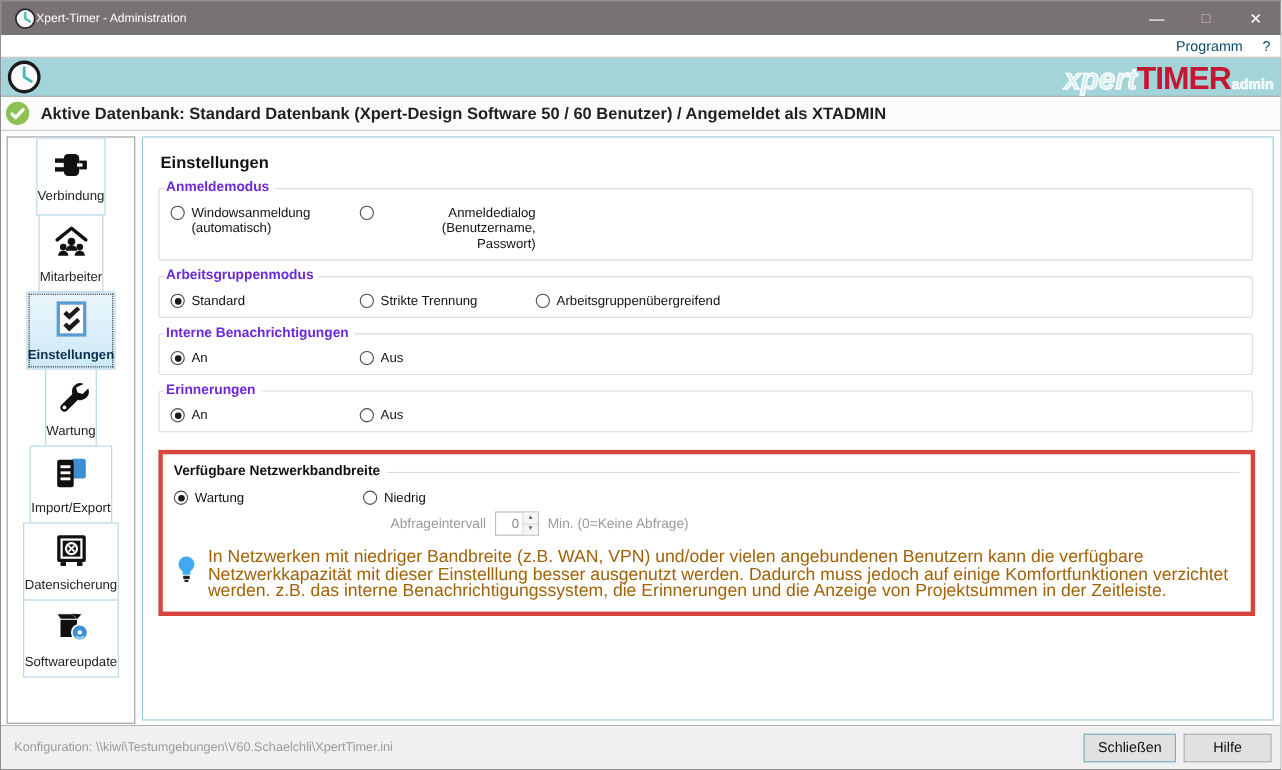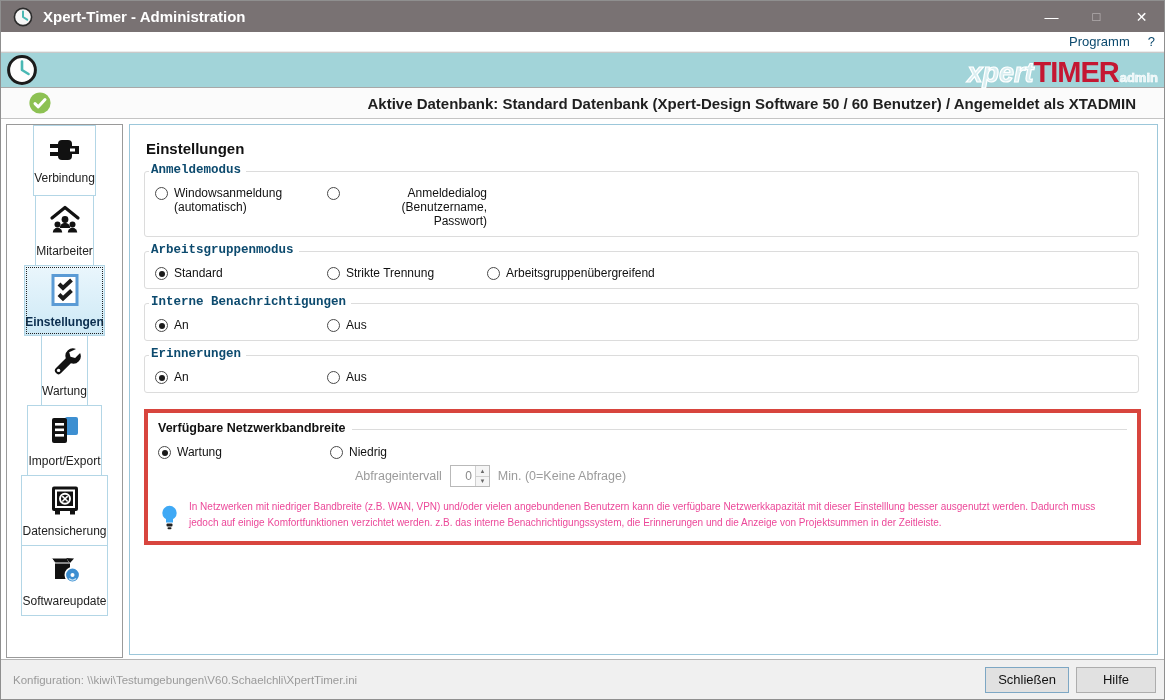--- a/index.html
+++ b/index.html
@@ -2,56 +2,56 @@
 <html><head>
 <meta charset="utf-8">
 <style>
   * { margin:0; padding:0; box-sizing:border-box; }
   body { font-family:"Liberation Sans", sans-serif; background:#e8e8e8; }
   .window { width:1165px; height:700px; border:1px solid #8f8f8f; display:flex; flex-direction:column; background:#fff; }
 
   
   .titlebar { height:31px; background:#797273; display:flex; align-items:center; color:#fff; flex-shrink:0; }
   .titlebar .app-icon { margin-left:12px; display:flex; }
-  .titlebar .wtitle { font-size:15px; margin-left:10px; flex:1;font-weight:bold; }
+  .titlebar .wtitle { font-size:11px; flex:1; }
   .winctrl { width:45px; height:31px; display:flex; align-items:center; justify-content:center; font-size:14px; color:#fff; cursor:default; }
   .winctrl.max { color:#c7c2c2; font-size:13px; }
 
   
   .menubar { height:20px; background:#ffffff; display:flex; align-items:center; font-size:13px; color:#0c4a6e; flex-shrink:0; border-bottom:1px solid #ececec;justify-content:flex-end; }
   .menubar .mitem { padding:0 9px; height:100%; display:flex; align-items:center; }
 
   
   .logoband { height:36px; background:#a2d4d9; border-top:1px solid #c9c9c9; border-bottom:1px solid #a8a8a8; display:flex; align-items:center; flex-shrink:0; position:relative; }
   .logoband .clock { margin-left:5px; display:flex; }
   .brand { position:absolute; right:6px; bottom:0px; display:flex; align-items:baseline; line-height:1; }
   .brand .bx { font-style:italic; font-weight:bold; font-size:27px; color:#d9eef1; -webkit-text-stroke:1.2px #ffffff; }
   .brand .bt { font-weight:800; font-size:29px; color:#c41732; letter-spacing:-1px; }
   .brand .ba { font-size:13px; font-weight:bold; color:#e6f4f6; -webkit-text-stroke:0.6px #ffffff; margin-left:1px; }
 
   
-  .statusbar { height:31px; background:#fbfbfb; border-bottom:1px solid #c4c4c4; display:flex; align-items:center; padding:0 28px; gap:10px; flex-shrink:0;justify-content:space-between; }
+  .statusbar { height:31px; background:#fbfbfb; border-bottom:1px solid #c4c4c4; display:flex; align-items:center; padding:0 4px; gap:10px; flex-shrink:0; }
   .statusbar .stext { font-size:15px; font-weight:bold; color:#1f1f1f; }
 
   
   .bodyarea { flex:1; display:flex; background:#fff; padding:5px 6px 0 5px; gap:6px; overflow:hidden; }
 
   
   .sidebar { width:117px; border:1px solid #9a9a9a; background:#fff; display:flex; flex-direction:column; height:534px; flex-shrink:0;align-items:center; }
   .sitem { height:71px; border:1px solid #b3d6e6; margin:-1px -0px 0 0; display:flex; flex-direction:column; align-items:center; justify-content:center; gap:5px; font-size:12px; color:#222; background:#fff; cursor:default; }
   .sitem:first-child { margin-top:0; }
   .sitem.sel { background:linear-gradient(#eaf6fc,#cde9f6); outline:1px dotted #222; outline-offset:-3px; }
   .sitem.sel .slabel { font-weight:bold; color:#0b2e4f; }
 
   
   .main { flex:1; border:1px solid #9cc7da; height:531px; padding:13px 14px 0 14px; background:#fff; overflow:hidden; }
   .ptitle { font-size:15px; font-weight:bold; color:#111; margin:2px 0 10px 2px; }
 
   .section { border:1px solid #dcdcdc; border-radius:3px; position:relative; margin:14px 4px 0 0; padding:14px 10px 8px 10px; }
-  .seclabel { position:absolute; top:-9px; left:4px; background:#fff; padding:0 5px 0 2px; font-weight:bold; font-size:12.5px; color:#0c4a6e;font-family:Liberation Mono, monospace; }
+  .seclabel { position:absolute; top:-9px; left:4px; background:#fff; padding:0 5px 0 2px; font-weight:bold; font-size:12.5px; color:#6d28d9; }
 
   .opts { display:flex; align-items:flex-start; }
   .opt { display:flex; gap:6px; align-items:flex-start; font-size:12px; color:#111; cursor:default; }
   .opt .radio { width:13px; height:13px; border:1px solid #4a4a4a; border-radius:50%; background:#fff; flex-shrink:0; margin-top:1px; position:relative; }
   .opt .radio.checked::after { content:""; position:absolute; left:2.5px; top:2.5px; right:2.5px; bottom:2.5px; background:#1a1a1a; border-radius:50%; }
   .c1 { width:172px; }
   .c2 { width:160px;text-align:right; }
   .lbl1 { max-width:130px; }
   .lbl2 { max-width:148px; }
   .lbl3 { max-width:250px; }
@@ -62,21 +62,21 @@
   .legendrow .ltext { font-weight:bold; font-size:12.5px; color:#111; white-space:nowrap; }
   .legendrow .lline { flex:1; height:1px; background:#dcdcdc; margin-top:3px; }
   .intervalrow { display:flex; align-items:center; gap:8px; margin:6px 0 0 197px; font-size:12.5px; color:#9b9b9b; }
   .spinner { width:40px; height:22px; border:1px solid #b9b9b9; background:#fff; display:flex; }
   .spinner .num { flex:1; text-align:right; padding:3px 3px 0 0; font-size:12px; color:#8a8a8a; }
   .spinner .arrows { width:14px; border-left:1px solid #d0d0d0; display:flex; flex-direction:column; }
   .spinner .ar { flex:1; display:flex; align-items:center; justify-content:center; font-size:6px; color:#6a6a6a; background:#f5f5f5; }
   .spinner .ar.up { border-bottom:1px solid #d0d0d0; }
 
   .hintrow { display:flex; gap:11px; margin-top:12px; padding-left:3px; }
-  .hinttext { font-size:10px; line-height:15.5px; color:#ec4899; max-width:985px; }
+  .hinttext { font-size:16px; line-height:15.5px; color:#a16207; max-width:985px; }
 
   
   .footer { height:40px; background:#f0f0f0; border-top:1px solid #b5b5b5; display:flex; align-items:center; padding:0 8px; flex-shrink:0; margin-top:auto; }
   .cfg { font-size:11.5px; color:#9a9a9a; margin-left:4px; }
   .fbtns { margin-left:auto; display:flex; gap:7px; }
   .btn { min-width:80px; height:26px; background:#e1e1e1; border:1px solid #adadad; font-size:13px; color:#111; display:flex; align-items:center; justify-content:center; padding:0 12px; cursor:default; font-family:"Liberation Sans", sans-serif; }
   .btn.primary { border-color:#7da7c4; }
 </style>
 </head>
 <body>

